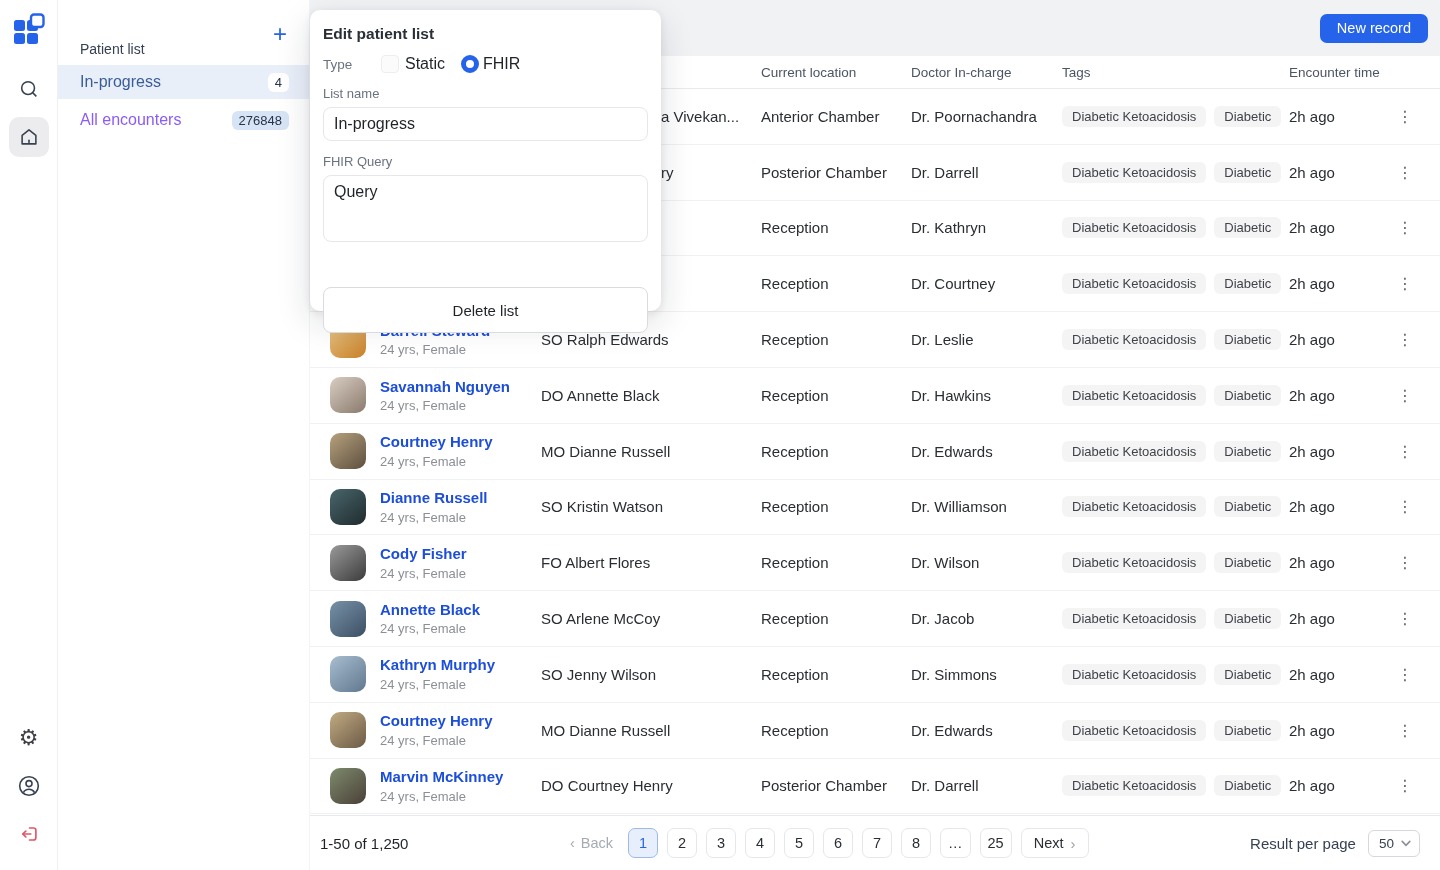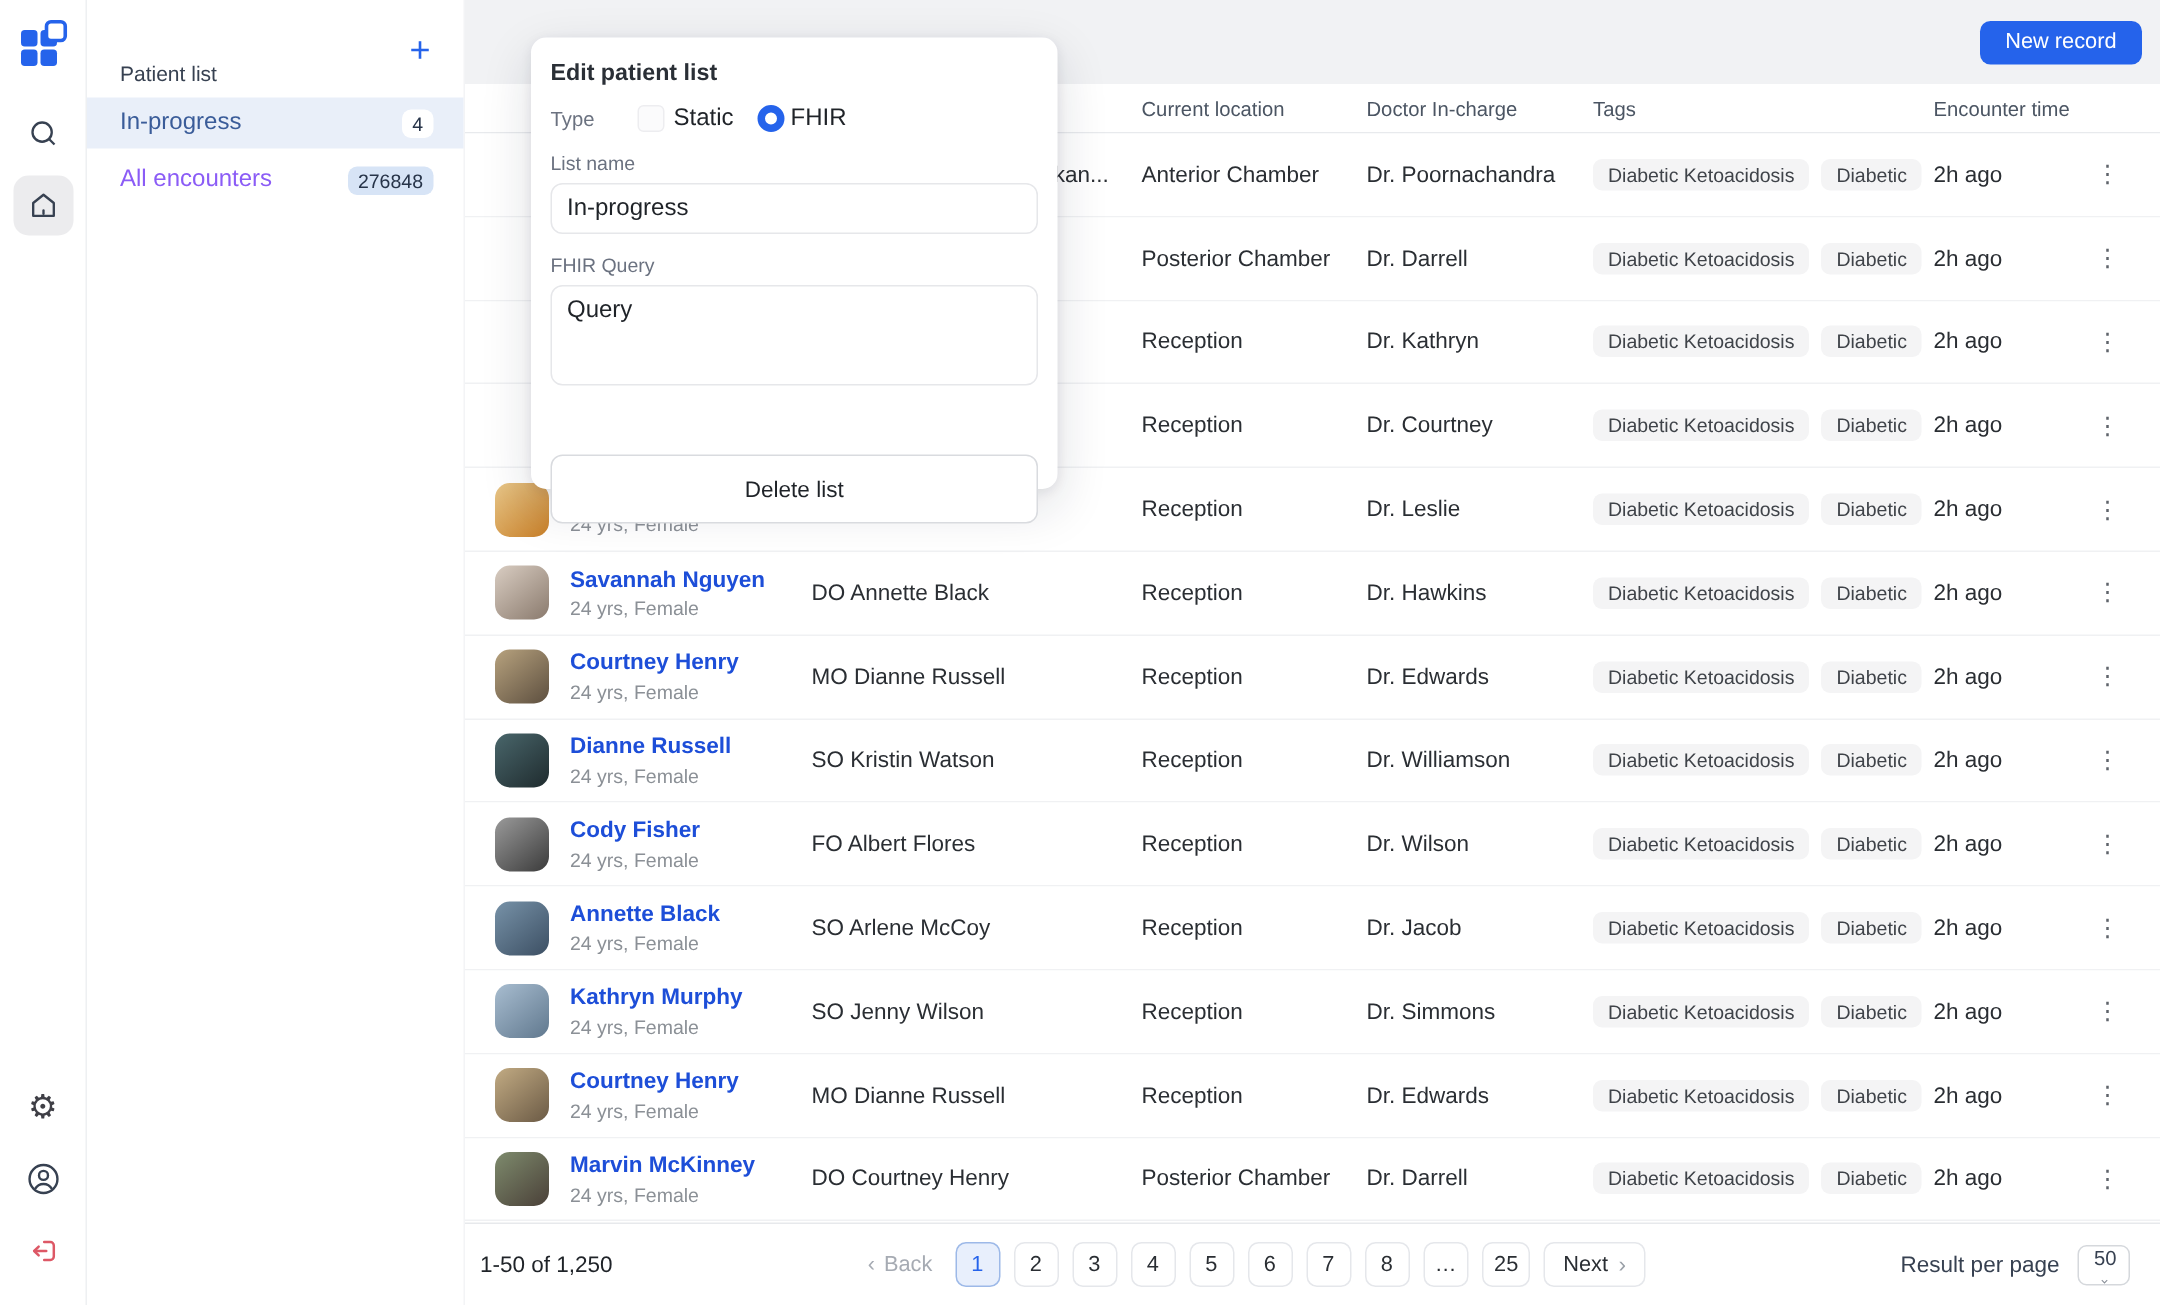--- a/index.html
+++ b/index.html
@@ -51,24 +51,24 @@
   .pagebar { height:55px; border-top:1px solid #e7e9ec; display:flex; align-items:center; padding:0 20px 0 10px; background:#fff;gap:39px; }
   .range { font-size:15px; color:#1f2328; white-space:nowrap; }
   .pager { flex:1; display:flex; align-items:center; justify-content:center; gap:9px; }
   .back { color:#a6abb3; font-size:14.5px; display:flex; align-items:center; gap:6px; cursor:default; margin-right:6px; }
   .pg { min-width:30px; height:30px; border:1px solid #e5e7eb; border-radius:7px; background:#fff; display:flex; align-items:center; justify-content:center; font-size:14.5px; color:#2a2e33; cursor:pointer; padding:0 7px; }
   .pg.current { background:#e8effc; border-color:#9db9e8; color:#2563eb; }
   .pg.next { padding:0 12px; gap:7px; color:#2a2e33; }
   .pg .chev { color:#9aa0a8; font-size:15px; }
   .rpp { display:flex; align-items:center; gap:12px; }
   .rpp .lbl { font-size:15px; color:#374151; white-space:nowrap; }
-  .select { display:flex; align-items:center; gap:7px; border:1px solid #d5d8dc; border-radius:6px; height:27px; padding:0 8px 0 10px; font-size:13.5px; color:#374151; cursor:pointer; background:#fff;flex-direction:column; }
+  .select { display:flex; align-items:center; gap:7px; border:1px solid #d5d8dc; border-radius:6px; height:27px; padding:0 8px 0 10px; font-size:13.5px; color:#374151; cursor:pointer; background:#fff; }
 
   
-  .modal { position:absolute; left:310px; top:25px; width:351px; height:301px; background:#fff; border-radius:10px; box-shadow:0 12px 34px rgba(20,30,50,.14), 0 2px 8px rgba(20,30,50,.08); padding:12px 13px; z-index:50;margin-left:44px; }
+  .modal { position:absolute; left:310px; top:10px; width:351px; height:301px; background:#fff; border-radius:10px; box-shadow:0 12px 34px rgba(20,30,50,.14), 0 2px 8px rgba(20,30,50,.08); padding:12px 13px; z-index:50; }
   .m-title { font-size:15.5px; font-weight:600; color:#2a2f36; margin:3px 0 12px; }
   .type-row { display:flex; align-items:center; margin-bottom:13px; }
   .type-row .t-lbl { font-size:13.5px; color:#6b7280; width:58px; }
   .chk { width:18px; height:18px; border:1px solid #ededf0; background:#fbfbfc; border-radius:4px; margin-right:6px; cursor:pointer; }
   .rdo { width:18px; height:18px; border-radius:50%; border:5.5px solid #2563eb; background:#fff; margin:0 4px 0 16px; cursor:pointer; }
   .opt { font-size:16px; color:#1f2328; cursor:pointer; }
   .f-lbl { font-size:13px; color:#6b7280; margin-bottom:6px; }
   .inp { width:100%; height:34px; border:1px solid #e6e7ea; border-radius:8px; padding:0 10px; font-size:16px; color:#1f2328; font-family:inherit; margin-bottom:13px; outline:none; }
   .txa { width:100%; height:67px; border:1px solid #e6e7ea; border-radius:8px; padding:7px 10px; font-size:16px; color:#1f2328; font-family:inherit; resize:none; outline:none; }
   .m-actions { display:flex; gap:7px; margin-top:41px; }

